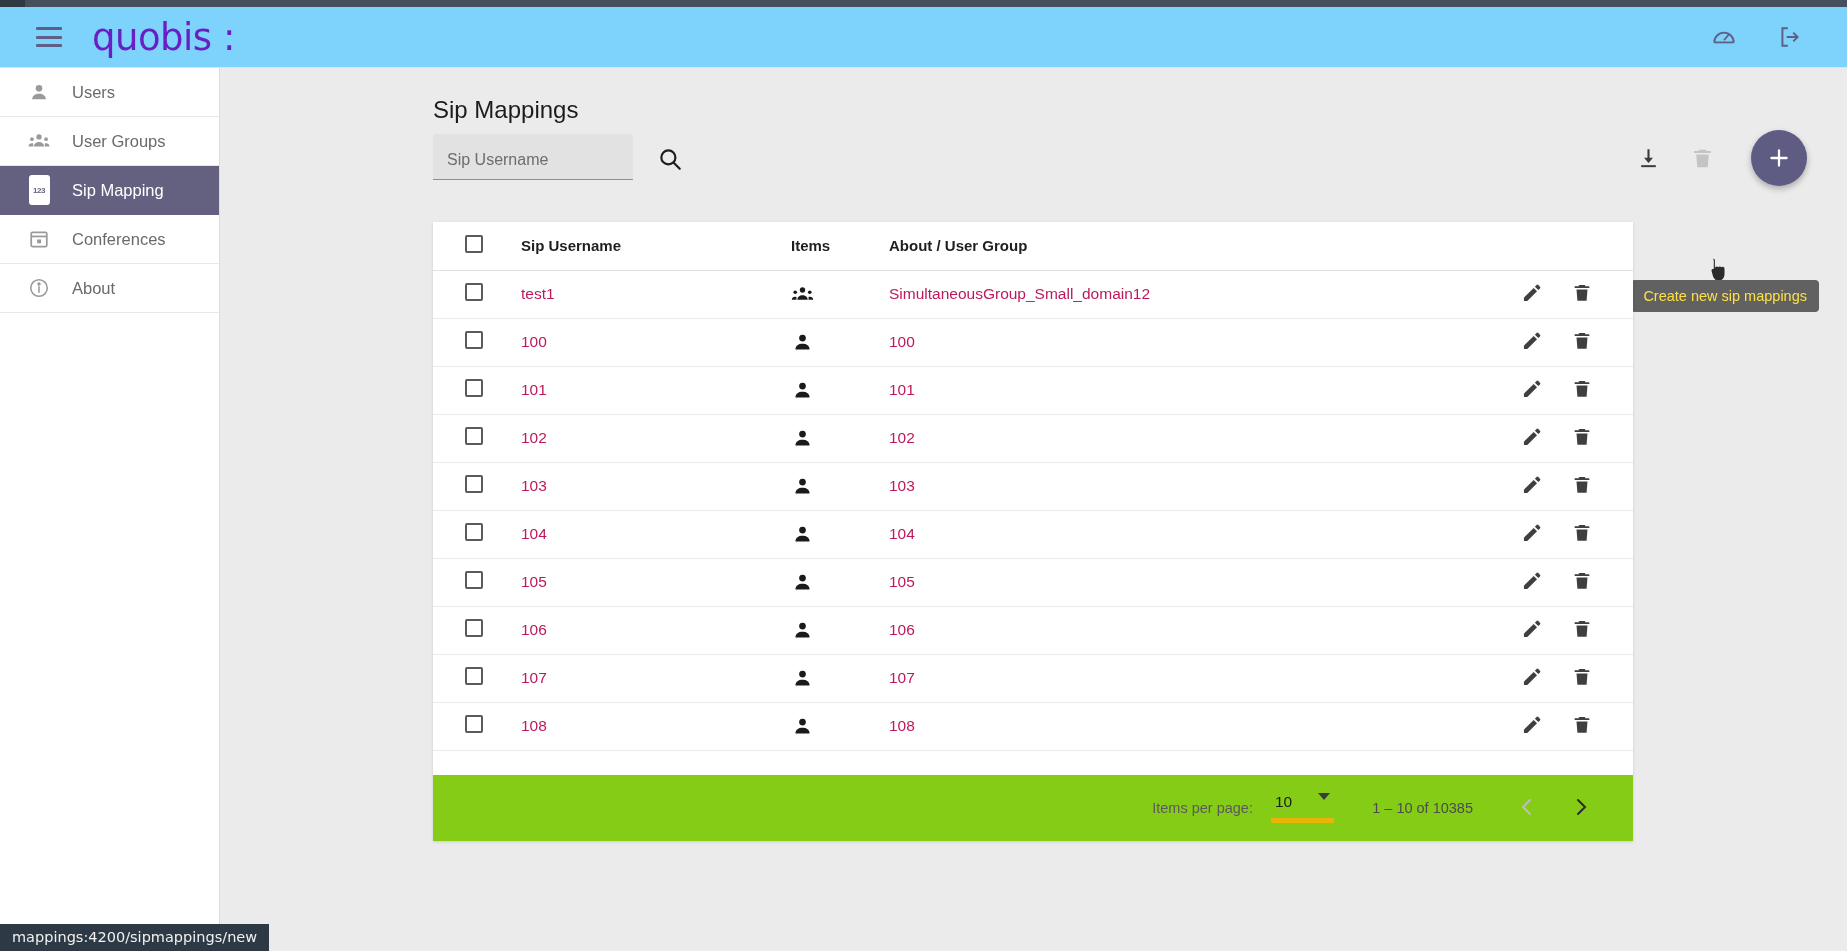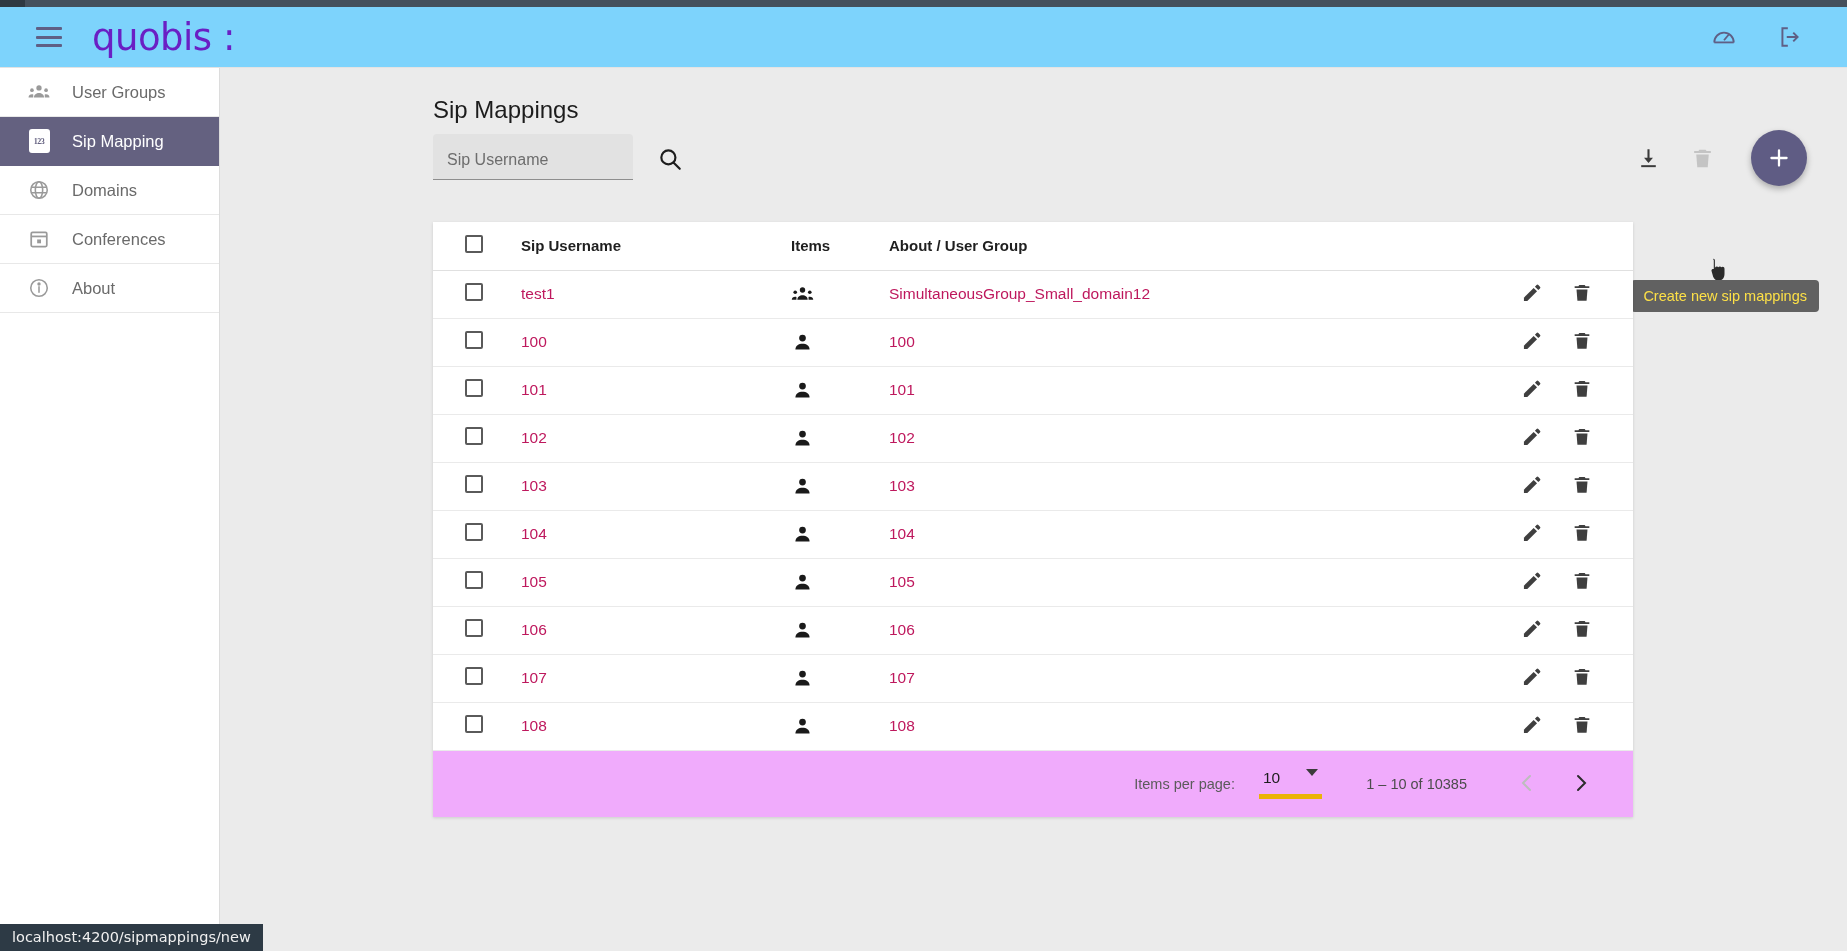--- a/index.html
+++ b/index.html
@@ -63,24 +63,24 @@
   }
   .side-item.active { background: #646180; color: #ffffff; border-bottom-color:#646180; }
   .side-ico {
     width: 26px; height: 26px; margin-right: 20px;
     display: flex; align-items: center; justify-content: center;
     color: #9a9a9a; flex: none;
   }
   .side-item.active .side-ico { color: #ffffff; }
   .side-ico svg { width: 22px; height: 22px; }
   .num-badge {
-    width: 21px; height: 24px; border: 2px solid currentColor; border-radius: 3px;
+    width: 21px; height: 30px; border: 2px solid currentColor; border-radius: 3px;
     display:flex; align-items:center; justify-content:center;
     font-size: 8px; font-weight: bold; letter-spacing:-0.5px;
-    font-family:Liberation Serif, serif;
+    font-family:Liberation Sans, sans-serif;
   }
   .side-item.active .num-badge { background:#fff; color:#646180; border-color:#fff; }
 
   
   .main { position: absolute; top: 68px; left: 221px; width: 1626px; height: 883px; background: #ebebeb; }
   .page-title {
     position:absolute; left: 212px; top: 28px;
     font-size: 24px; color: #1c1c1c; font-weight: 400;
   }
   .toolbar-row { position: absolute; left: 212px; top: 66px; width: 1200px; height: 60px; }
@@ -151,21 +151,21 @@
   }
   .type-ico { color: #1a1a1a; display:flex; align-items:center; }
   .type-ico svg { width: 23px; height: 23px; }
   .row-actions { display: flex; align-items: center; gap: 26px; justify-content:flex-end; padding-right: 38px; }
   .row-actions .ra { width: 24px; height: 24px; color: #3f3f3f; cursor: pointer; }
   .row-actions .ra svg { width: 22px; height: 22px; }
 
   
   .paginator {
     height: 66px; display: flex; align-items: center; justify-content: flex-end;
-    padding-right: 30px; gap: 10px; background: #f0abfc;
+    padding-right: 30px; gap: 4px; background: #84cc16; margin-top: 24px;
   }
   .pg-label { font-size: 14.5px; color: #5b5b5b; margin-right: 14px; }
   .pg-select {
     display:flex; align-items:flex-start; gap: 26px;
     border-bottom: 5px solid #eab308; padding: 0 4px 7px 4px;
     font-size: 15.5px; color: #1d1d1d; cursor: pointer; margin-right: 34px;
   }
   .caret { width:0;height:0;border-left:6px solid transparent;border-right:6px solid transparent;border-top:7px solid #3b3b3b; }
   .pg-range { font-size: 14.5px; color: #4c4c4c; margin-right: 38px; }
   .pg-nav { display:flex; align-items:center; gap: 28px; margin-right: 8px;}
@@ -211,20 +211,29 @@
           <path d="M10 4H5v16h5"></path>
             <path d="M15 8l4 4-4 4"></path>
             <path d="M19 12H9"></path>
         </svg>
       </div>
     </div>
   </div>
 
   <div class="sidebar">
 
+    <div class="side-item">
+      <span class="side-ico">
+        <svg viewBox="0 0 24 24" fill="currentColor">
+            <circle cx="12" cy="8" r="3.6"></circle>
+            <path d="M4.5 20c0-4 3.4-6.2 7.5-6.2s7.5 2.2 7.5 6.2z"></path>
+          </svg>
+      </span>
+      <span>Users</span>
+    </div>
 
     <div class="side-item">
       <span class="side-ico">
         <svg viewBox="0 0 24 24" fill="currentColor">
           <circle cx="12" cy="7.5" r="2.9"></circle>
             <path d="M6.5 18c0-3.2 2.6-4.9 5.5-4.9s5.5 1.7 5.5 4.9z"></path>
           <circle cx="4.3" cy="10" r="2"></circle>
             <path d="M0.6 18c0-2.3 1.7-3.5 3.7-3.5.5 0 1 .07 1.4.2V18z"></path>
           <circle cx="19.7" cy="10" r="2"></circle>
             <path d="M23.4 18c0-2.3-1.7-3.5-3.7-3.5-.5 0-1 .07-1.4.2V18z"></path>
@@ -233,30 +242,20 @@
       <span>User Groups</span>
     </div>
 
     <div class="side-item active">
       <span class="side-ico">
         <span class="num-badge">123</span>
       </span>
       <span>Sip Mapping</span>
     </div>
 
-    <div class="side-item">
-      <span class="side-ico">
-        <svg viewBox="0 0 24 24" fill="none" stroke="currentColor" stroke-width="1.7">
-          <circle cx="12" cy="12" r="9"></circle>
-            <ellipse cx="12" cy="12" rx="4" ry="9"></ellipse>
-            <path d="M3.2 9h17.6M3.2 15h17.6"></path>
-        </svg>
-      </span>
-      <span>Domains</span>
-    </div>
 
     <div class="side-item">
       <span class="side-ico">
         <svg viewBox="0 0 24 24" fill="none" stroke="currentColor" stroke-width="1.9">
           <rect x="3.5" y="4.8" width="17" height="15.4" rx="1.4"></rect>
             <path d="M3.5 9.2h17"></path>
           <rect x="10" y="12.5" width="4.2" height="4.2" fill="currentColor" stroke="none"></rect>
         </svg>
       </span>
       <span>Conferences</span>
@@ -605,14 +604,14 @@
           <span class="pg-arrow">
             <svg viewBox="0 0 24 24" fill="none" stroke="currentColor" stroke-width="2" stroke-linecap="round">
                 <path d="M9 5l7 7-7 7"></path>
               </svg>
           </span>
         </span>
       </div>
     </div>
   </div>
 
-  <div class="statusbar">localhost:4200/sipmappings/new</div>
+  <div class="statusbar">mappings:4200/sipmappings/new</div>
 </div>
 
 </body></html>

